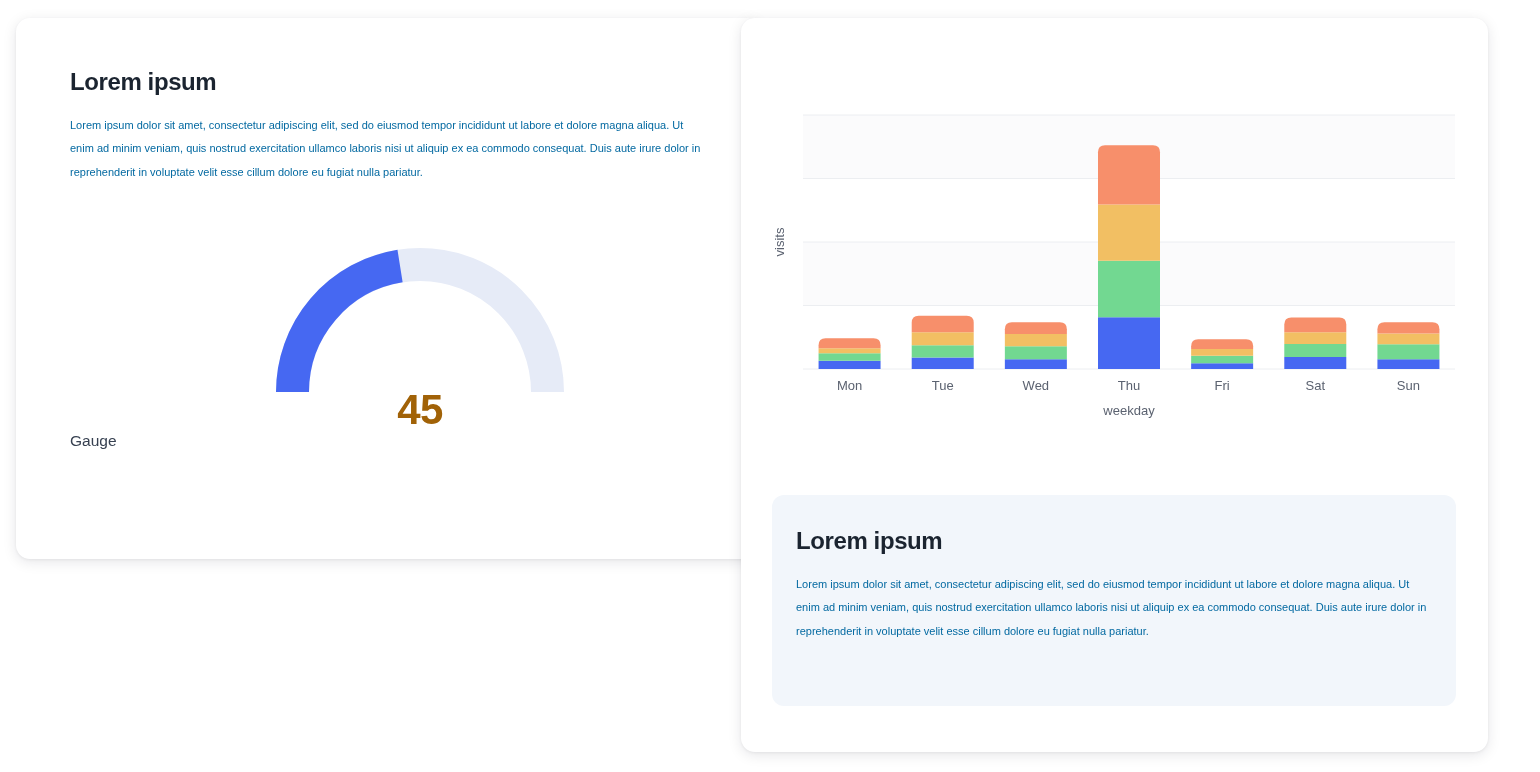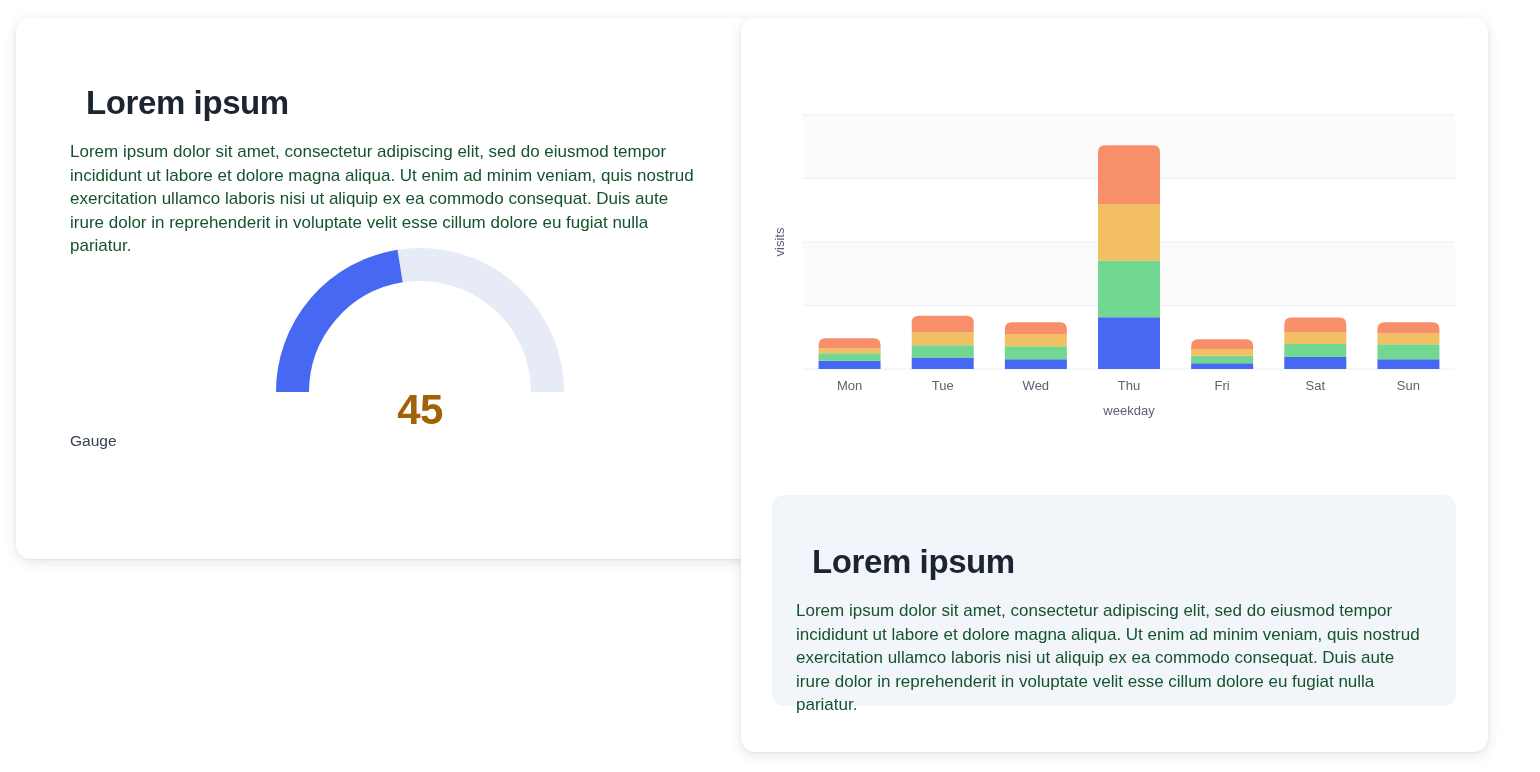--- a/index.html
+++ b/index.html
@@ -23,32 +23,32 @@
     position: absolute;
     background: #ffffff;
     border-radius: 14px;
     box-shadow: 0 3px 14px rgba(16, 24, 40, 0.10), 0 1px 3px rgba(16,24,40,0.06);
   }
   #card-left  { left: 16px;  top: 18px; width: 745px; height: 541px; }
   #card-right { left: 741px; top: 18px; width: 747px; height: 734px; text-decoration: underline; }
 
   
   .heading {
-    margin: 16px;
-    font-size: 33px;
+    margin: 0;
+    font-size: 24px;
     font-weight: 700;
     letter-spacing: -0.4px;
     color: #1b2430;
     line-height: 1.15;
   }
   .body-copy {
     margin: 0;
-    font-size: 17px;
+    font-size: 11px;
     line-height: 23.6px;
-    color: #14532d;
+    color: #0369a1;
   }
 
   #left-text { position: absolute; left: 54px; top: 50px; width: 640px; }
   #left-text .body-copy { margin-top: 18px; width: 635px; }
 
   
   #gauge-wrap {
     position: absolute;
     left: 54px;
     top: 230px;

